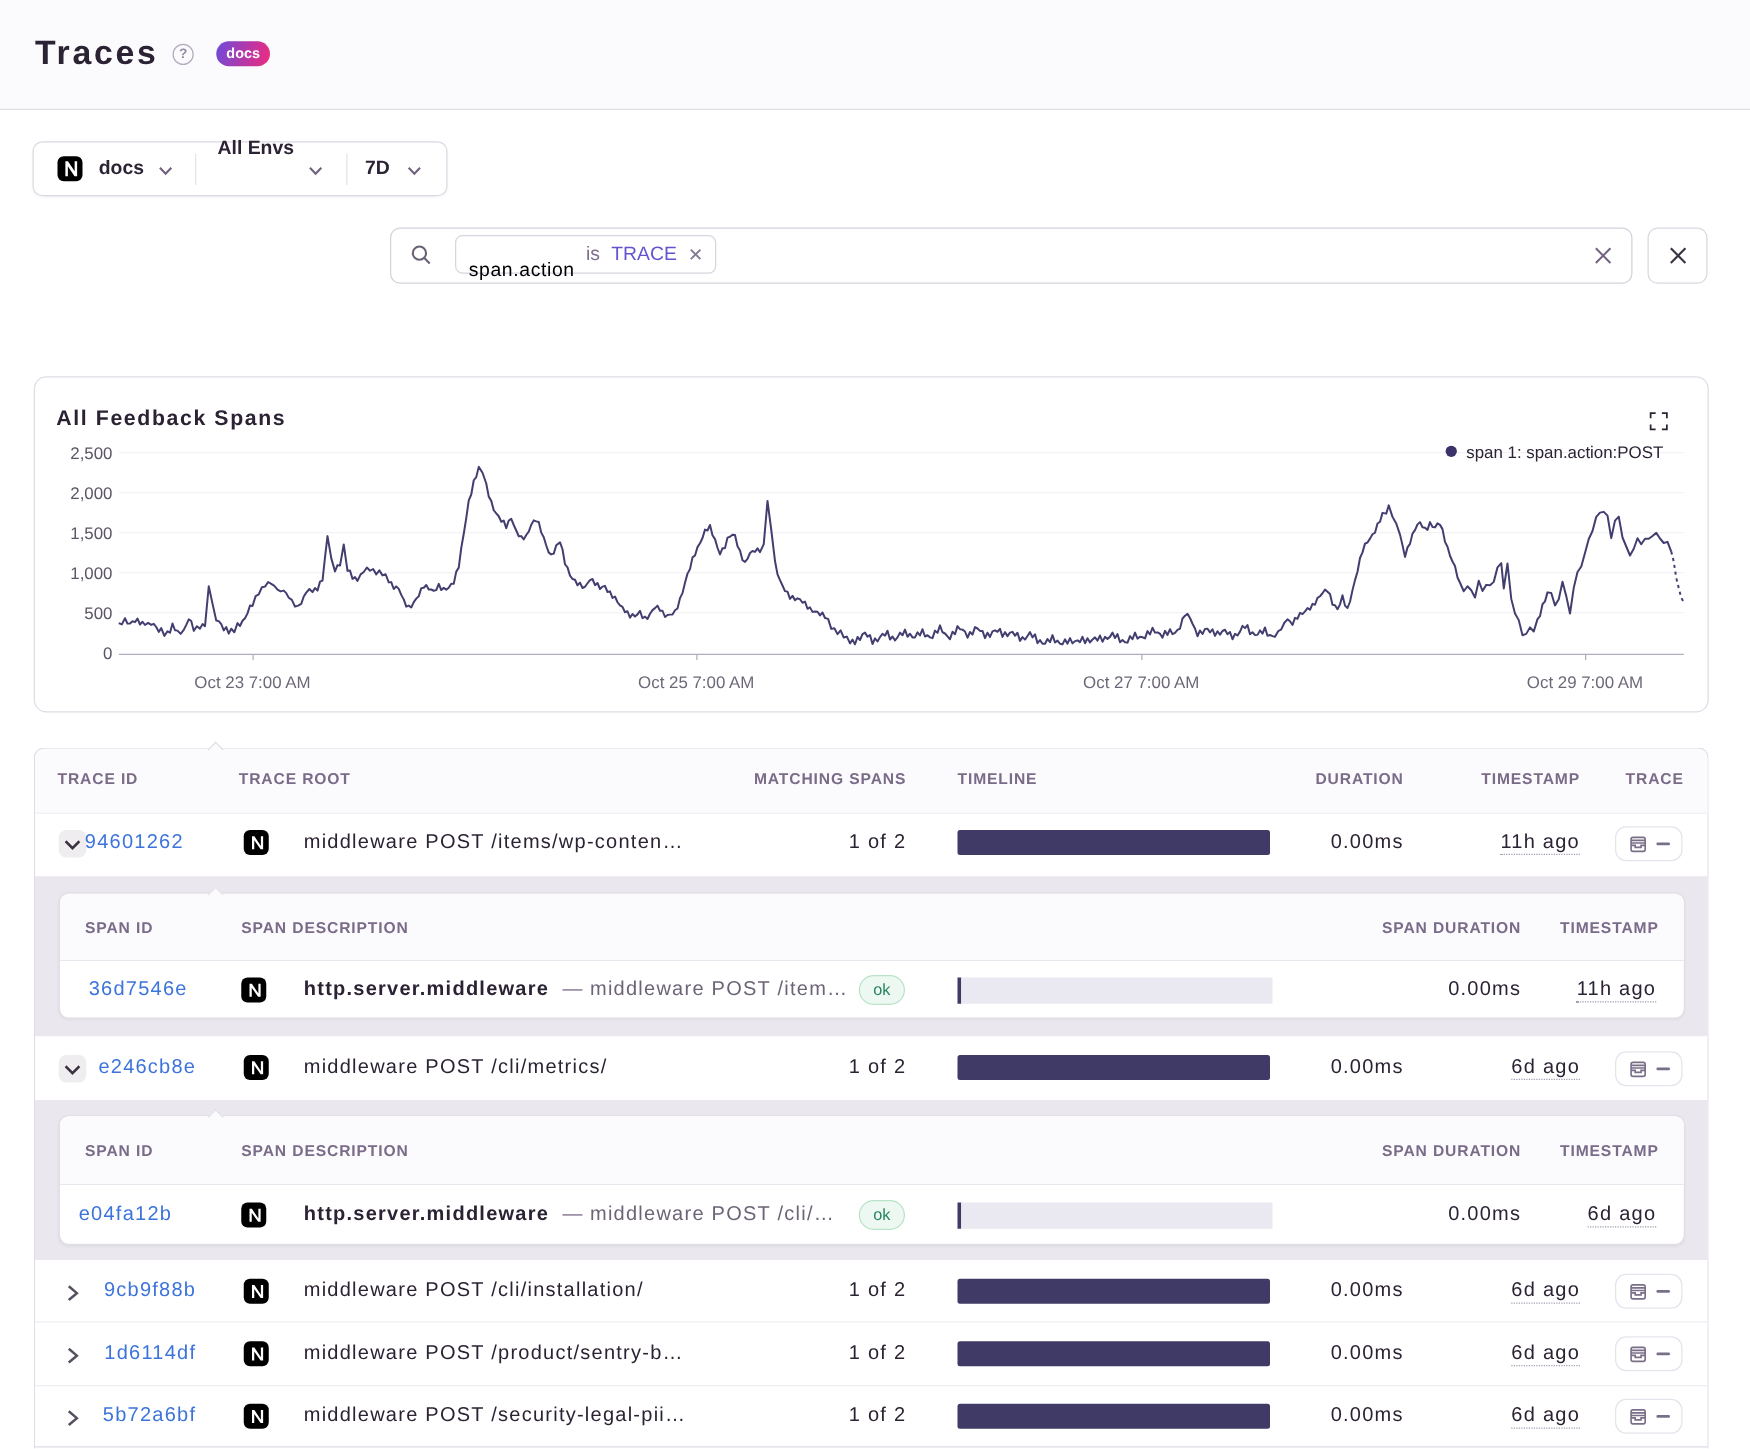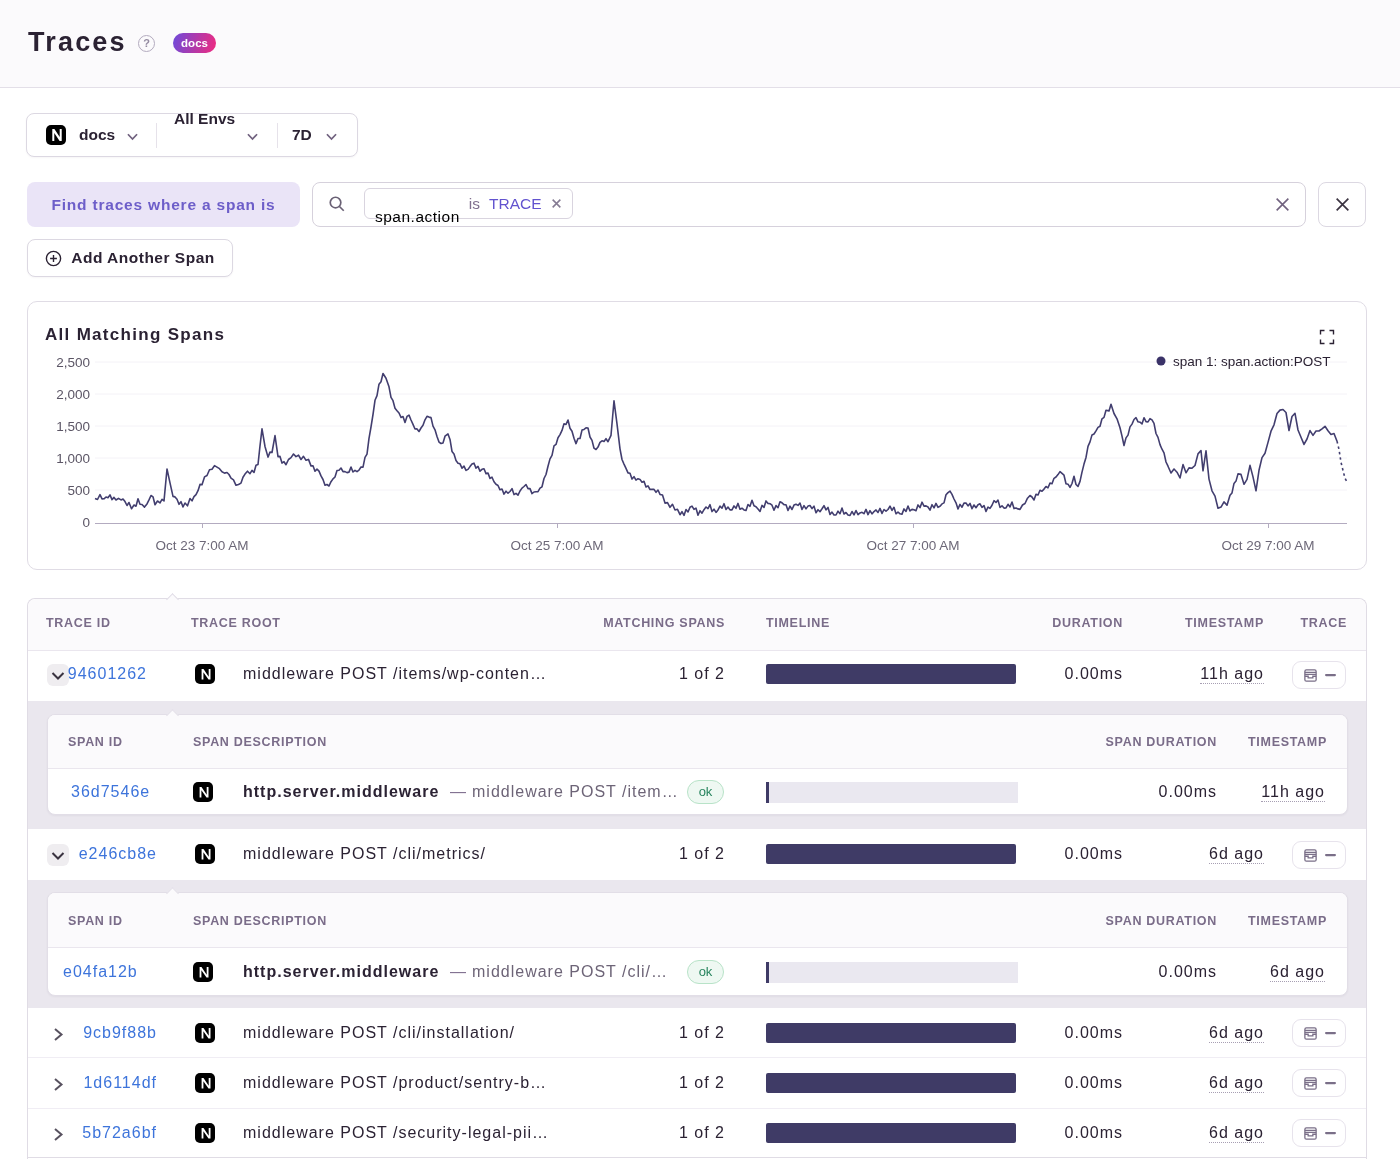--- a/index.html
+++ b/index.html
@@ -41,21 +41,20 @@
 <div class="abs" style="left:174px;top:110px;font-size:15.5px;font-weight:bold;color:#2b2233;">All Envs</div>
 <svg class="abs" style="left:246px;top:130px;" width="13" height="13" viewBox="0 0 12 12" fill="none" stroke="#71627f" stroke-width="1.6">
       <path d="M1.8 3.9 L6 8.3 L10.2 3.9"></path>
     </svg>
 <div class="abs" style="left:277px;top:123px;width:1px;height:25px;background:#e6e2ea;"></div>
 <div class="abs" style="left:292px;top:126px;font-size:15.5px;font-weight:bold;color:#2b2233;">7D</div>
 <svg class="abs" style="left:325px;top:130px;" width="13" height="13" viewBox="0 0 12 12" fill="none" stroke="#71627f" stroke-width="1.6">
       <path d="M1.8 3.9 L6 8.3 L10.2 3.9"></path>
     </svg>
 
-<div class="abs" style="left:27px;top:182px;width:273px;height:45px;background:#eae4f7;border-radius:8px;color:#6d5ec9;font-size:15.5px;font-weight:bold;display:flex;align-items:center;justify-content:center;letter-spacing:0.8px;">Find traces where a span is</div>
 
 <div class="abs" style="left:312px;top:182px;width:994px;height:45px;background:#fff;border:1px solid #d6d1dc;border-radius:8px;"></div>
 <svg class="abs" style="left:328px;top:195px;" width="18" height="18" viewBox="0 0 16 16" fill="none" stroke="#6a6175" stroke-width="1.5">
       <circle cx="6.7" cy="6.7" r="4.7"></circle>
       <path d="M10.2 10.2 L14 14"></path>
     </svg>
 <div class="abs" style="left:364px;top:188px;height:31px;border:1px solid #d9d4df;border-radius:6px;background:#fff;display:flex;align-items:center;padding:0 10px;gap:9px;">
   <span style="font-size:15.5px;color:#000000;letter-spacing:0.5px;margin-top:26px;">span.action</span>
   <span style="font-size:15.5px;color:#80708f;">is</span>
   <span style="font-size:15.5px;color:#6253cf;">TRACE</span>
@@ -64,30 +63,23 @@
       </svg>
 </div>
 <svg class="abs" style="left:1274px;top:196px;" width="17" height="17" viewBox="0 0 16 16" stroke="#71627f" stroke-width="1.5" fill="none">
       <path d="M2.5 2.5 L13.5 13.5 M13.5 2.5 L2.5 13.5"></path>
     </svg>
 <div class="abs" style="left:1318px;top:182px;width:48px;height:45px;background:#fff;border:1px solid #dcd8e2;border-radius:8px;"></div>
 <svg class="abs" style="left:1334px;top:196px;" width="17" height="17" viewBox="0 0 16 16" stroke="#3a3340" stroke-width="1.6" fill="none">
       <path d="M2.5 2.5 L13.5 13.5 M13.5 2.5 L2.5 13.5"></path>
     </svg>
 
-<div class="abs" style="left:27px;top:239px;width:206px;height:38px;background:#fff;border:1px solid #dcd8e2;border-radius:8px;box-shadow:0 1px 2px rgba(43,34,51,0.04);display:flex;align-items:center;justify-content:center;gap:9px;">
-  <svg width="17" height="17" viewBox="0 0 16 16" fill="none" stroke="#2b2233" stroke-width="1.3">
-        <circle cx="8" cy="8" r="6.7"></circle>
-        <path d="M8 4.8 V11.2 M4.8 8 H11.2"></path>
-      </svg>
-  <span style="font-size:15.5px;font-weight:bold;color:#2b2233;letter-spacing:0.5px;">Add Another Span</span>
-</div>
 
 <div class="abs" style="left:27px;top:301px;width:1340px;height:269px;background:#fff;border:1px solid #e0dce5;border-radius:10px;"></div>
-<div class="abs" style="left:45px;top:325px;font-size:17px;font-weight:bold;color:#2b2233;letter-spacing:1.3px;">All Matching Spans</div>
+<div class="abs" style="left:45px;top:325px;font-size:17px;font-weight:bold;color:#2b2233;letter-spacing:1.3px;">All Feedback Spans</div>
 <svg class="abs" style="left:1319px;top:329px;" width="16" height="16" viewBox="0 0 16 16" fill="none" stroke="#2b2233" stroke-width="1.4">
       <path d="M1.5 5.5 V1.5 H5.5 M10.5 1.5 H14.5 V5.5 M14.5 10.5 V14.5 H10.5 M5.5 14.5 H1.5 V10.5"></path>
     </svg>
 <svg class="abs" style="left:27px;top:301px;" width="1340" height="269" viewBox="0 0 1340 269">
   <g stroke="#f4f2f7" stroke-width="1">
     <line x1="68" y1="61" x2="1320" y2="61"></line>
         <line x1="68" y1="93" x2="1320" y2="93"></line>
     <line x1="68" y1="125" x2="1320" y2="125"></line>
         <line x1="68" y1="157" x2="1320" y2="157"></line>
     <line x1="68" y1="189" x2="1320" y2="189"></line>

